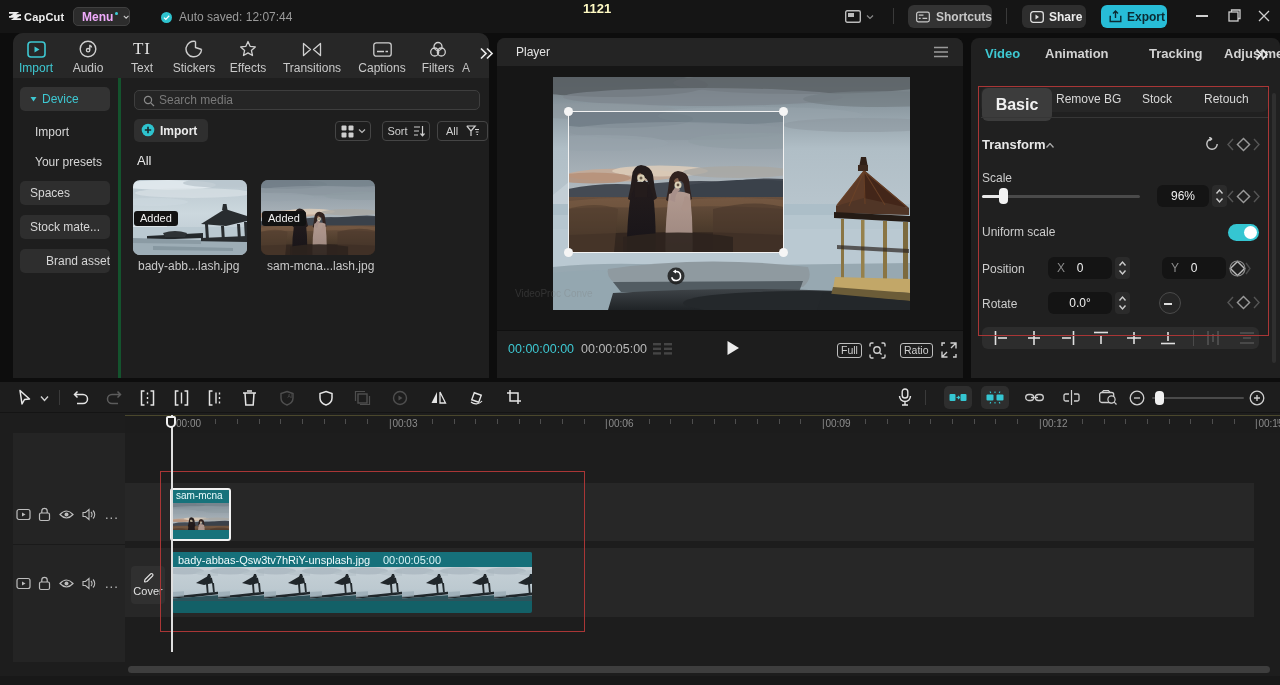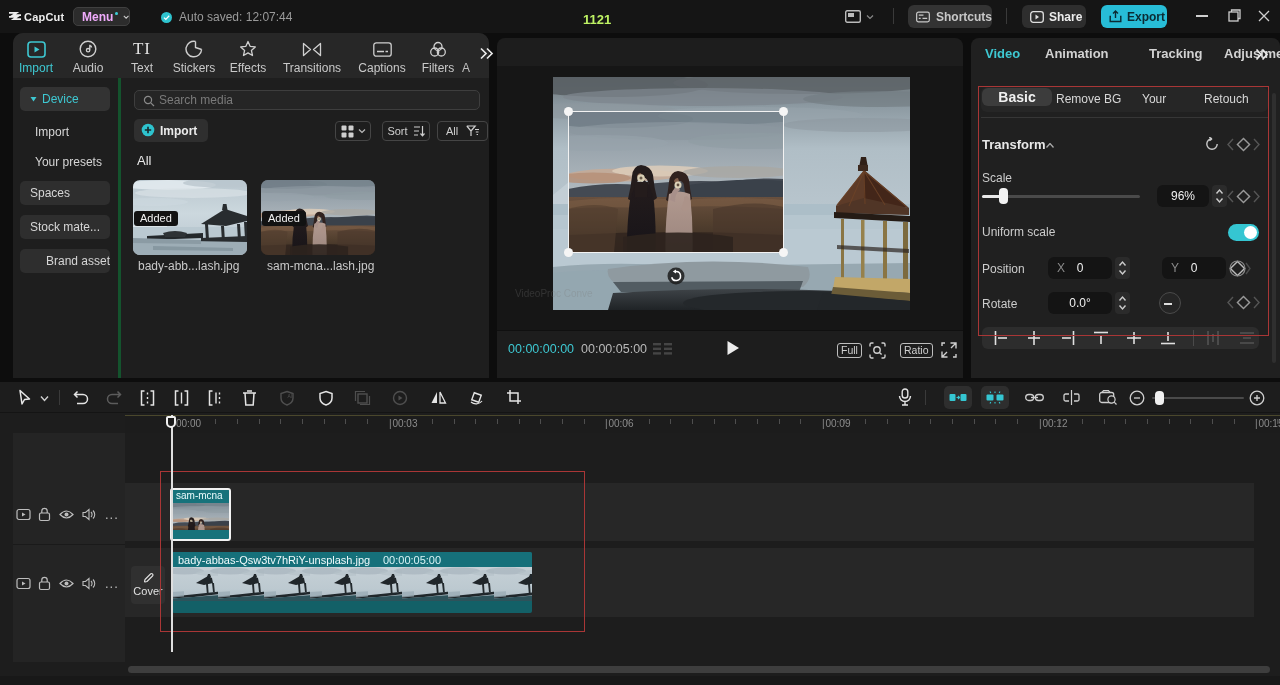--- a/index.html
+++ b/index.html
@@ -2,21 +2,21 @@
 <html><head><meta charset="utf-8"><style>
 *{margin:0;padding:0;box-sizing:border-box;font-family:"Liberation Sans",sans-serif;}
 html,body{width:1280px;height:685px;background:#0f0f0f;overflow:hidden;}
 #app{position:relative;width:1280px;height:685px;background:#0d0d0d;}
 .abs{position:absolute;}
 svg{display:block;}
 
 #topbar{position:absolute;left:0;top:0;width:1280px;height:33px;background:#151515;}
 #menubtn{position:absolute;left:73px;top:7px;width:57px;height:19px;background:#2c2c2c;border:1px solid #404040;border-radius:5px;color:#f0abfc;font-size:12px;font-weight:bold;display:flex;align-items:center;padding-left:8px;}
 #autosave{position:absolute;left:179px;top:10px;color:#9a9a9a;font-size:12px;}
-#title1121{position:absolute;left:583px;top:12px;color:#bef264;font-size:13px;font-weight:bold;}
+#title1121{position:absolute;left:583px;top:1px;color:#fef9c3;font-size:13px;font-weight:bold;}
 .tbtn{position:absolute;top:5px;height:23px;border-radius:6px;display:flex;align-items:center;color:#c8c8c8;font-size:12px;font-weight:bold;}
 
 #leftpanel{position:absolute;left:13px;top:33px;width:476px;height:345px;background:#1e1e1e;border-radius:10px 10px 0 0;}
 #tabstrip{position:absolute;left:0;top:0;width:476px;height:45px;background:#272727;border-radius:10px 10px 0 0;}
 .ttab{position:absolute;top:4px;width:56px;text-align:center;color:#c9c9c9;font-size:12px;}
 .ttab .ic{height:24px;display:flex;align-items:center;justify-content:center;}
 #sidebar{position:absolute;left:0;top:45px;width:108px;height:300px;background:#1e1e1e;border-right:3px solid #14532d;}
 .sbbtn{position:absolute;left:7px;width:90px;height:24px;background:#2e2e2e;border-radius:5px;color:#d6d6d6;font-size:12px;display:flex;align-items:center;padding-left:10px;white-space:nowrap;overflow:hidden;}
 .sbtxt{position:absolute;left:22px;color:#d6d6d6;font-size:12px;white-space:nowrap;}
 
@@ -36,21 +36,21 @@
 #overlay{position:absolute;left:71px;top:45px;width:216px;height:142px;}
 #ovborder{position:absolute;left:0;top:0;width:216px;height:142px;border:1.5px solid #f2f2f2;}
 .hdl{position:absolute;width:9px;height:9px;border-radius:50%;background:#f5f5f5;}
 #pctrl{position:absolute;left:0;top:292px;width:466px;height:48px;background:#1d1d1d;border-top:1px solid #101010;}
 .boxlbl{border:1px solid #bdbdbd;border-radius:3px;color:#cfcfcf;font-size:10.5px;padding:0px 3px 1px 3px;}
 
 #rightpanel{position:absolute;left:971px;top:38px;width:309px;height:340px;background:#202020;border-radius:8px 8px 0 0;overflow:hidden;}
 .rtab{position:absolute;top:8px;font-size:13px;font-weight:bold;color:#d2d2d2;}
 #redbox1{position:absolute;left:7px;top:48px;width:291px;height:250px;border:1px solid #a93636;z-index:5;}
 #subtabs{position:absolute;left:10px;top:49px;width:287px;height:25px;background:#262626;border-radius:6px;}
-#basictab{position:absolute;left:1px;top:1px;width:70px;height:18px;background:#3c3c3c;border-radius:6px;color:#f0f0f0;font-size:14px;font-weight:bold;display:flex;align-items:center;justify-content:center;}
+#basictab{position:absolute;left:1px;top:1px;width:70px;height:33px;background:#3c3c3c;border-radius:6px;color:#f0f0f0;font-size:16px;font-weight:bold;display:flex;align-items:center;justify-content:center;}
 .subtab{position:absolute;top:5px;font-size:12px;color:#d8d8d8;}
 #divider{position:absolute;left:10px;top:79px;width:287px;height:1px;background:#363636;}
 .rlabel{position:absolute;left:11px;color:#cccccc;font-size:12px;}
 .rinput{position:absolute;background:#141414;border-radius:6px;color:#f0f0f0;font-size:12px;display:flex;align-items:center;justify-content:center;}
 .stepper{position:absolute;width:15px;height:22px;background:#2b2b2b;border-radius:4px;}
 .kf{position:absolute;display:flex;align-items:center;color:#555;}
 #alignbar{position:absolute;left:11px;top:289px;width:277px;height:22px;background:#2d2d2d;border-radius:6px;}
 
 #timeline{position:absolute;left:0px;top:382px;width:1280px;height:303px;background:#1d1d1d;}
 #ttool{position:absolute;left:0;top:0;width:1280px;height:31px;background:#1d1d1d;border-bottom:1px solid #141414;}
@@ -317,20 +317,26 @@
             <use href="#samscene"></use>
           </svg>
       <div class="added">Added</div>
     </div>
     <div class="mlabel" style="left:17px">bady-abb...lash.jpg</div>
     <div class="mlabel" style="left:146px">sam-mcna...lash.jpg</div>
   </div>
 </div>
 
 <div id="player">
+  <div id="playerhead">
+        <span style="position:absolute;left:19px;top:7px">Player</span>
+    <svg class="abs" style="left:437px;top:8px" width="14" height="12" viewBox="0 0 14 12">
+          <path d="M0 1.5 H14 M0 6 H14 M0 10.5 H14" stroke="#9a9a9a" stroke-width="1.6"></path>
+        </svg>
+  </div>
   <div id="stage">
     <div id="video">
       <svg width="357" height="233" viewBox="0 0 357 233" preserveAspectRatio="none">
         <defs>
         <linearGradient id="psky" x1="0" y1="0" x2="0" y2="1">
                 <stop offset="0" stop-color="#6b7377"></stop>
                 <stop offset=".22" stop-color="#8c99a1"></stop>
                 <stop offset=".55" stop-color="#b0bec6"></stop>
                 <stop offset="1" stop-color="#b8c5cd"></stop>
               </linearGradient>
@@ -427,21 +433,21 @@
   <div class="rtab" style="left:74px">Animation</div>
   <div class="rtab" style="left:178px">Tracking</div>
   <div class="rtab" style="left:253px">Adjustment</div>
   <svg class="abs" style="left:283px;top:9px" width="16" height="15" viewBox="0 0 16 15">
         <path d="M2.5 2.5 L7 7.5 L2.5 12.5 M8.5 2.5 L13 7.5 L8.5 12.5" stroke="#e8e8e8" stroke-width="1.7" fill="none"></path>
       </svg>
   <div id="redbox1"></div>
   <div id="subtabs">
     <div id="basictab">Basic</div>
     <div class="subtab" style="left:75px">Remove BG</div>
-    <div class="subtab" style="left:161px">Your</div>
+    <div class="subtab" style="left:161px">Stock</div>
     <div class="subtab" style="left:223px">Retouch</div>
   </div>
   <div id="divider"></div>
   <div class="rlabel" style="top:99px;font-size:13px;font-weight:bold;color:#e8e8e8">Transform</div>
   <svg class="abs" style="left:75px;top:105px" width="8" height="5" viewBox="0 0 8 5">
         <path d="M0.5 4.5 L4 0.5 L7.5 4.5" stroke="#aaa" stroke-width="1.3" fill="none"></path>
       </svg>
   <svg class="abs" style="left:234px;top:99px" width="14" height="14" viewBox="0 0 14 14">
         <path d="M12.2 7 A5.2 5.2 0 1 1 7 1.8 M7 1.8 L4.2 0.2 M7 1.8 L4.4 3.6" stroke="#c9c9c9" stroke-width="1.4" fill="none"></path>
       </svg>

